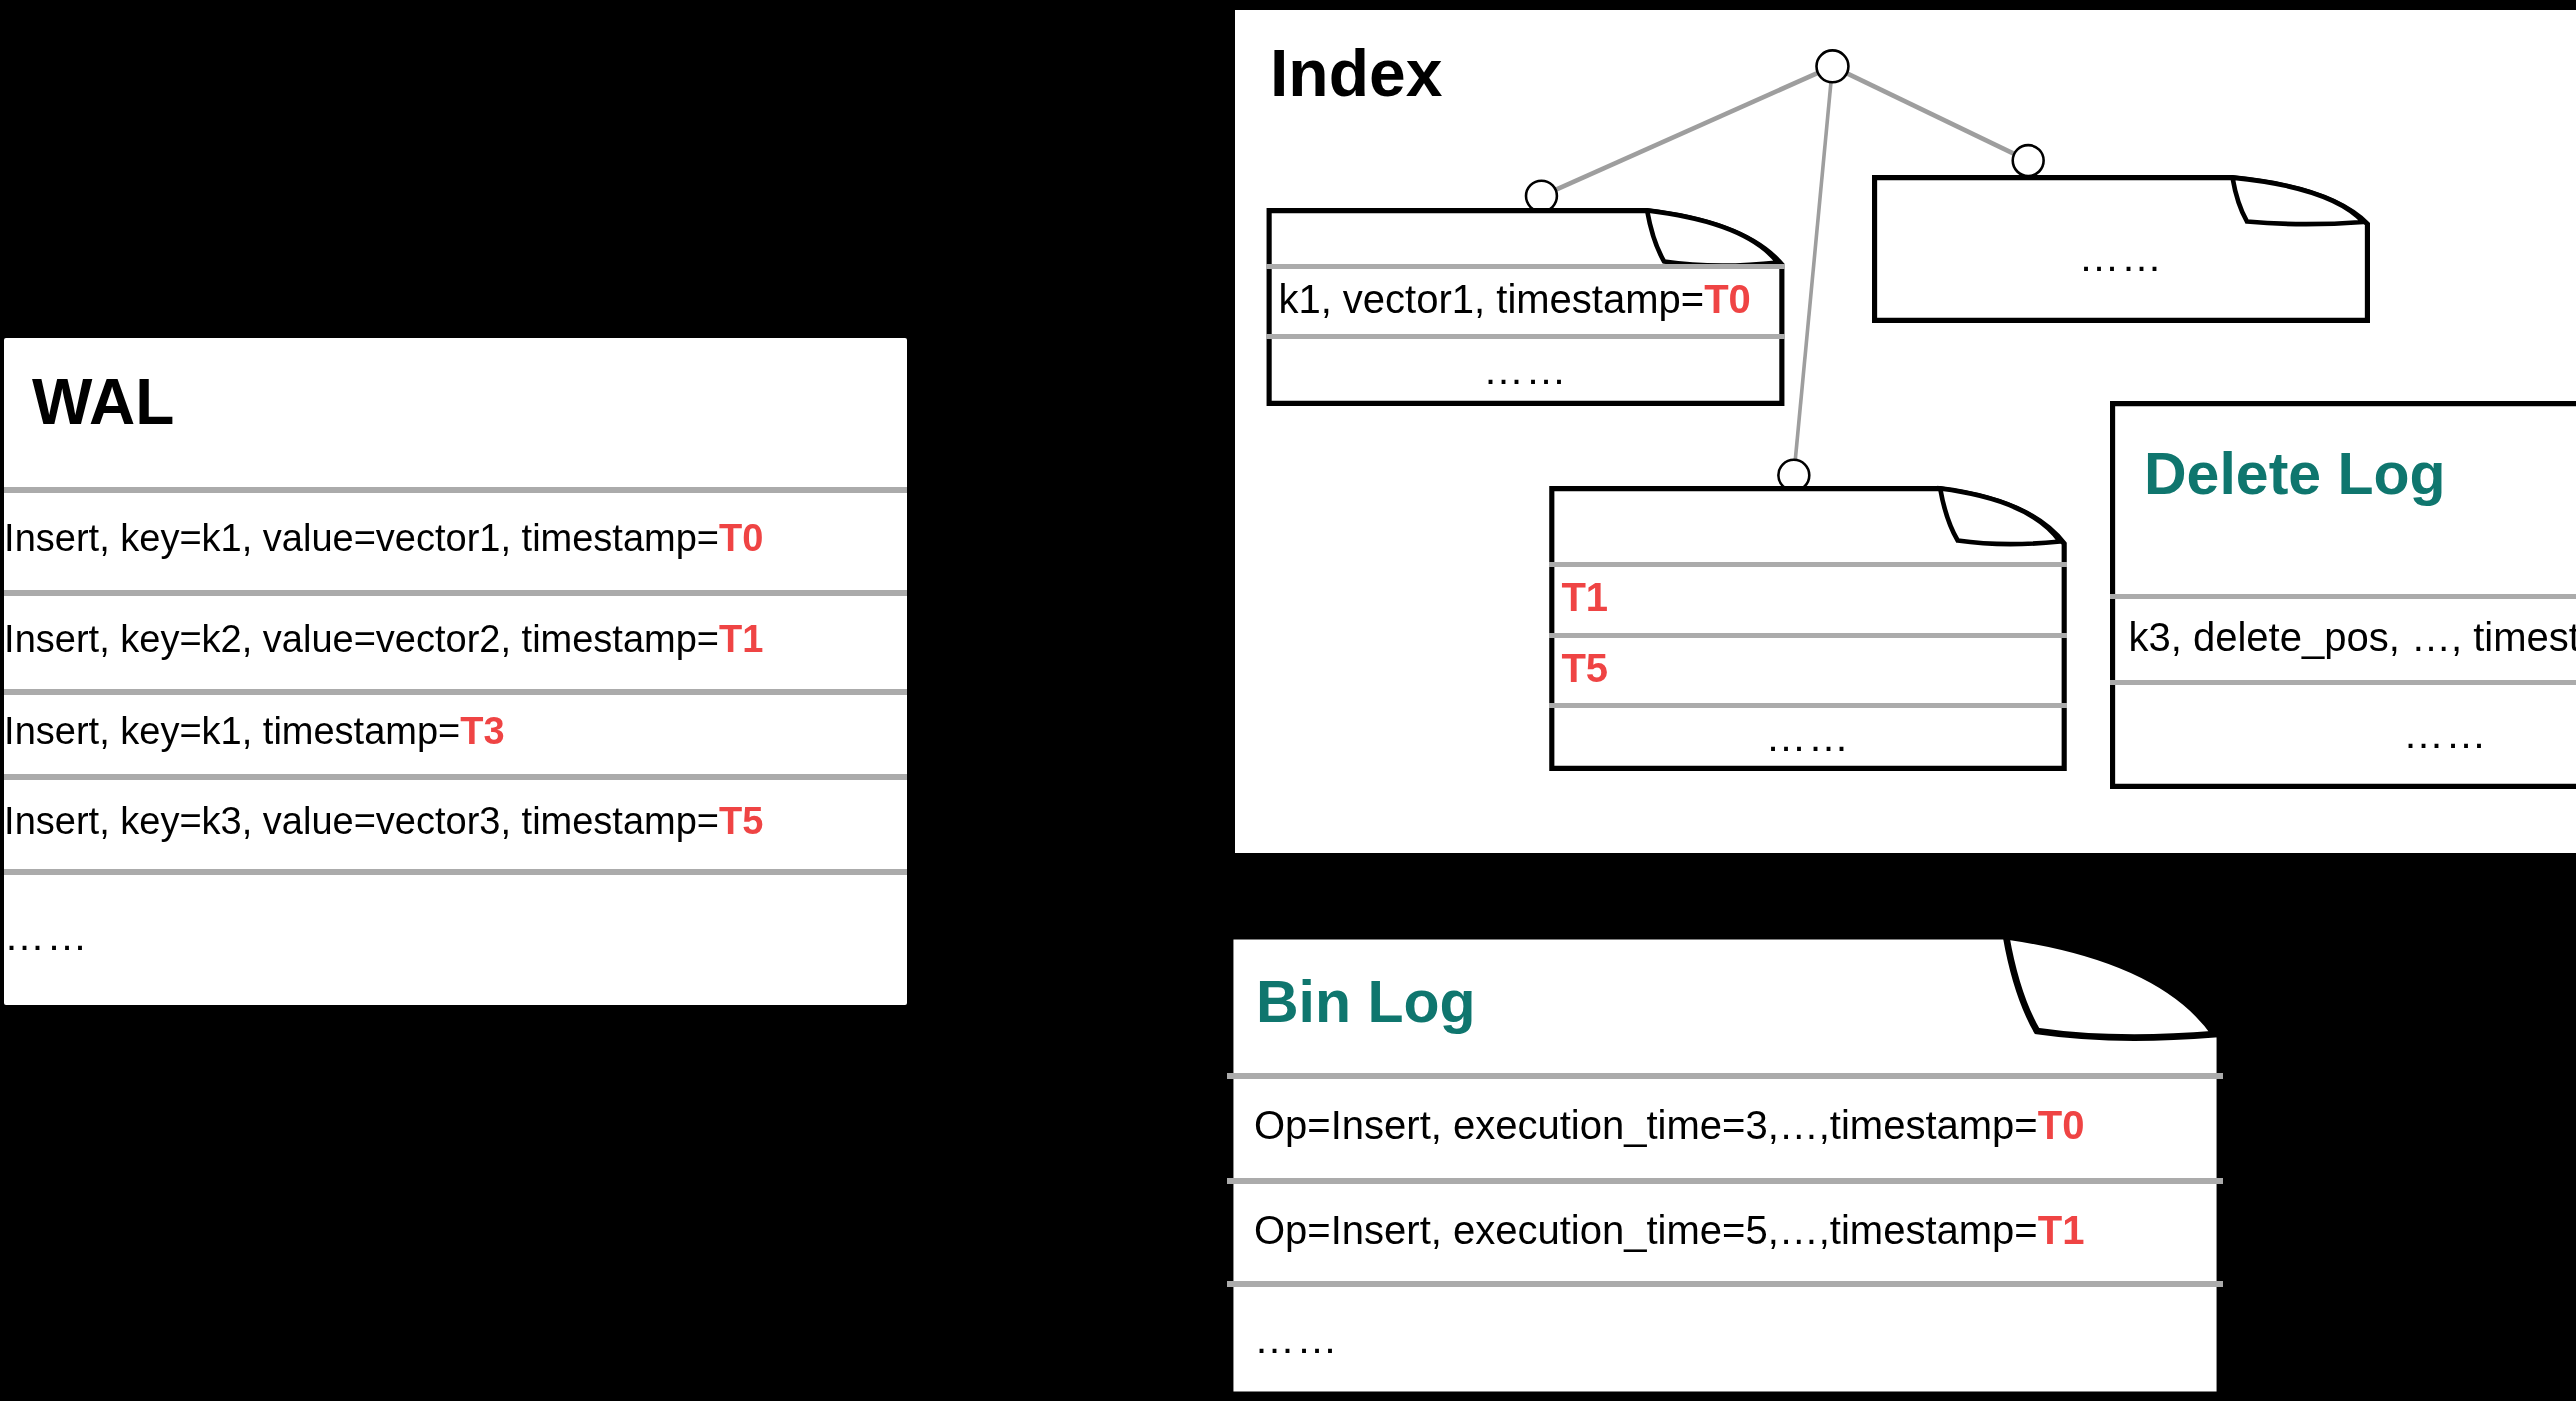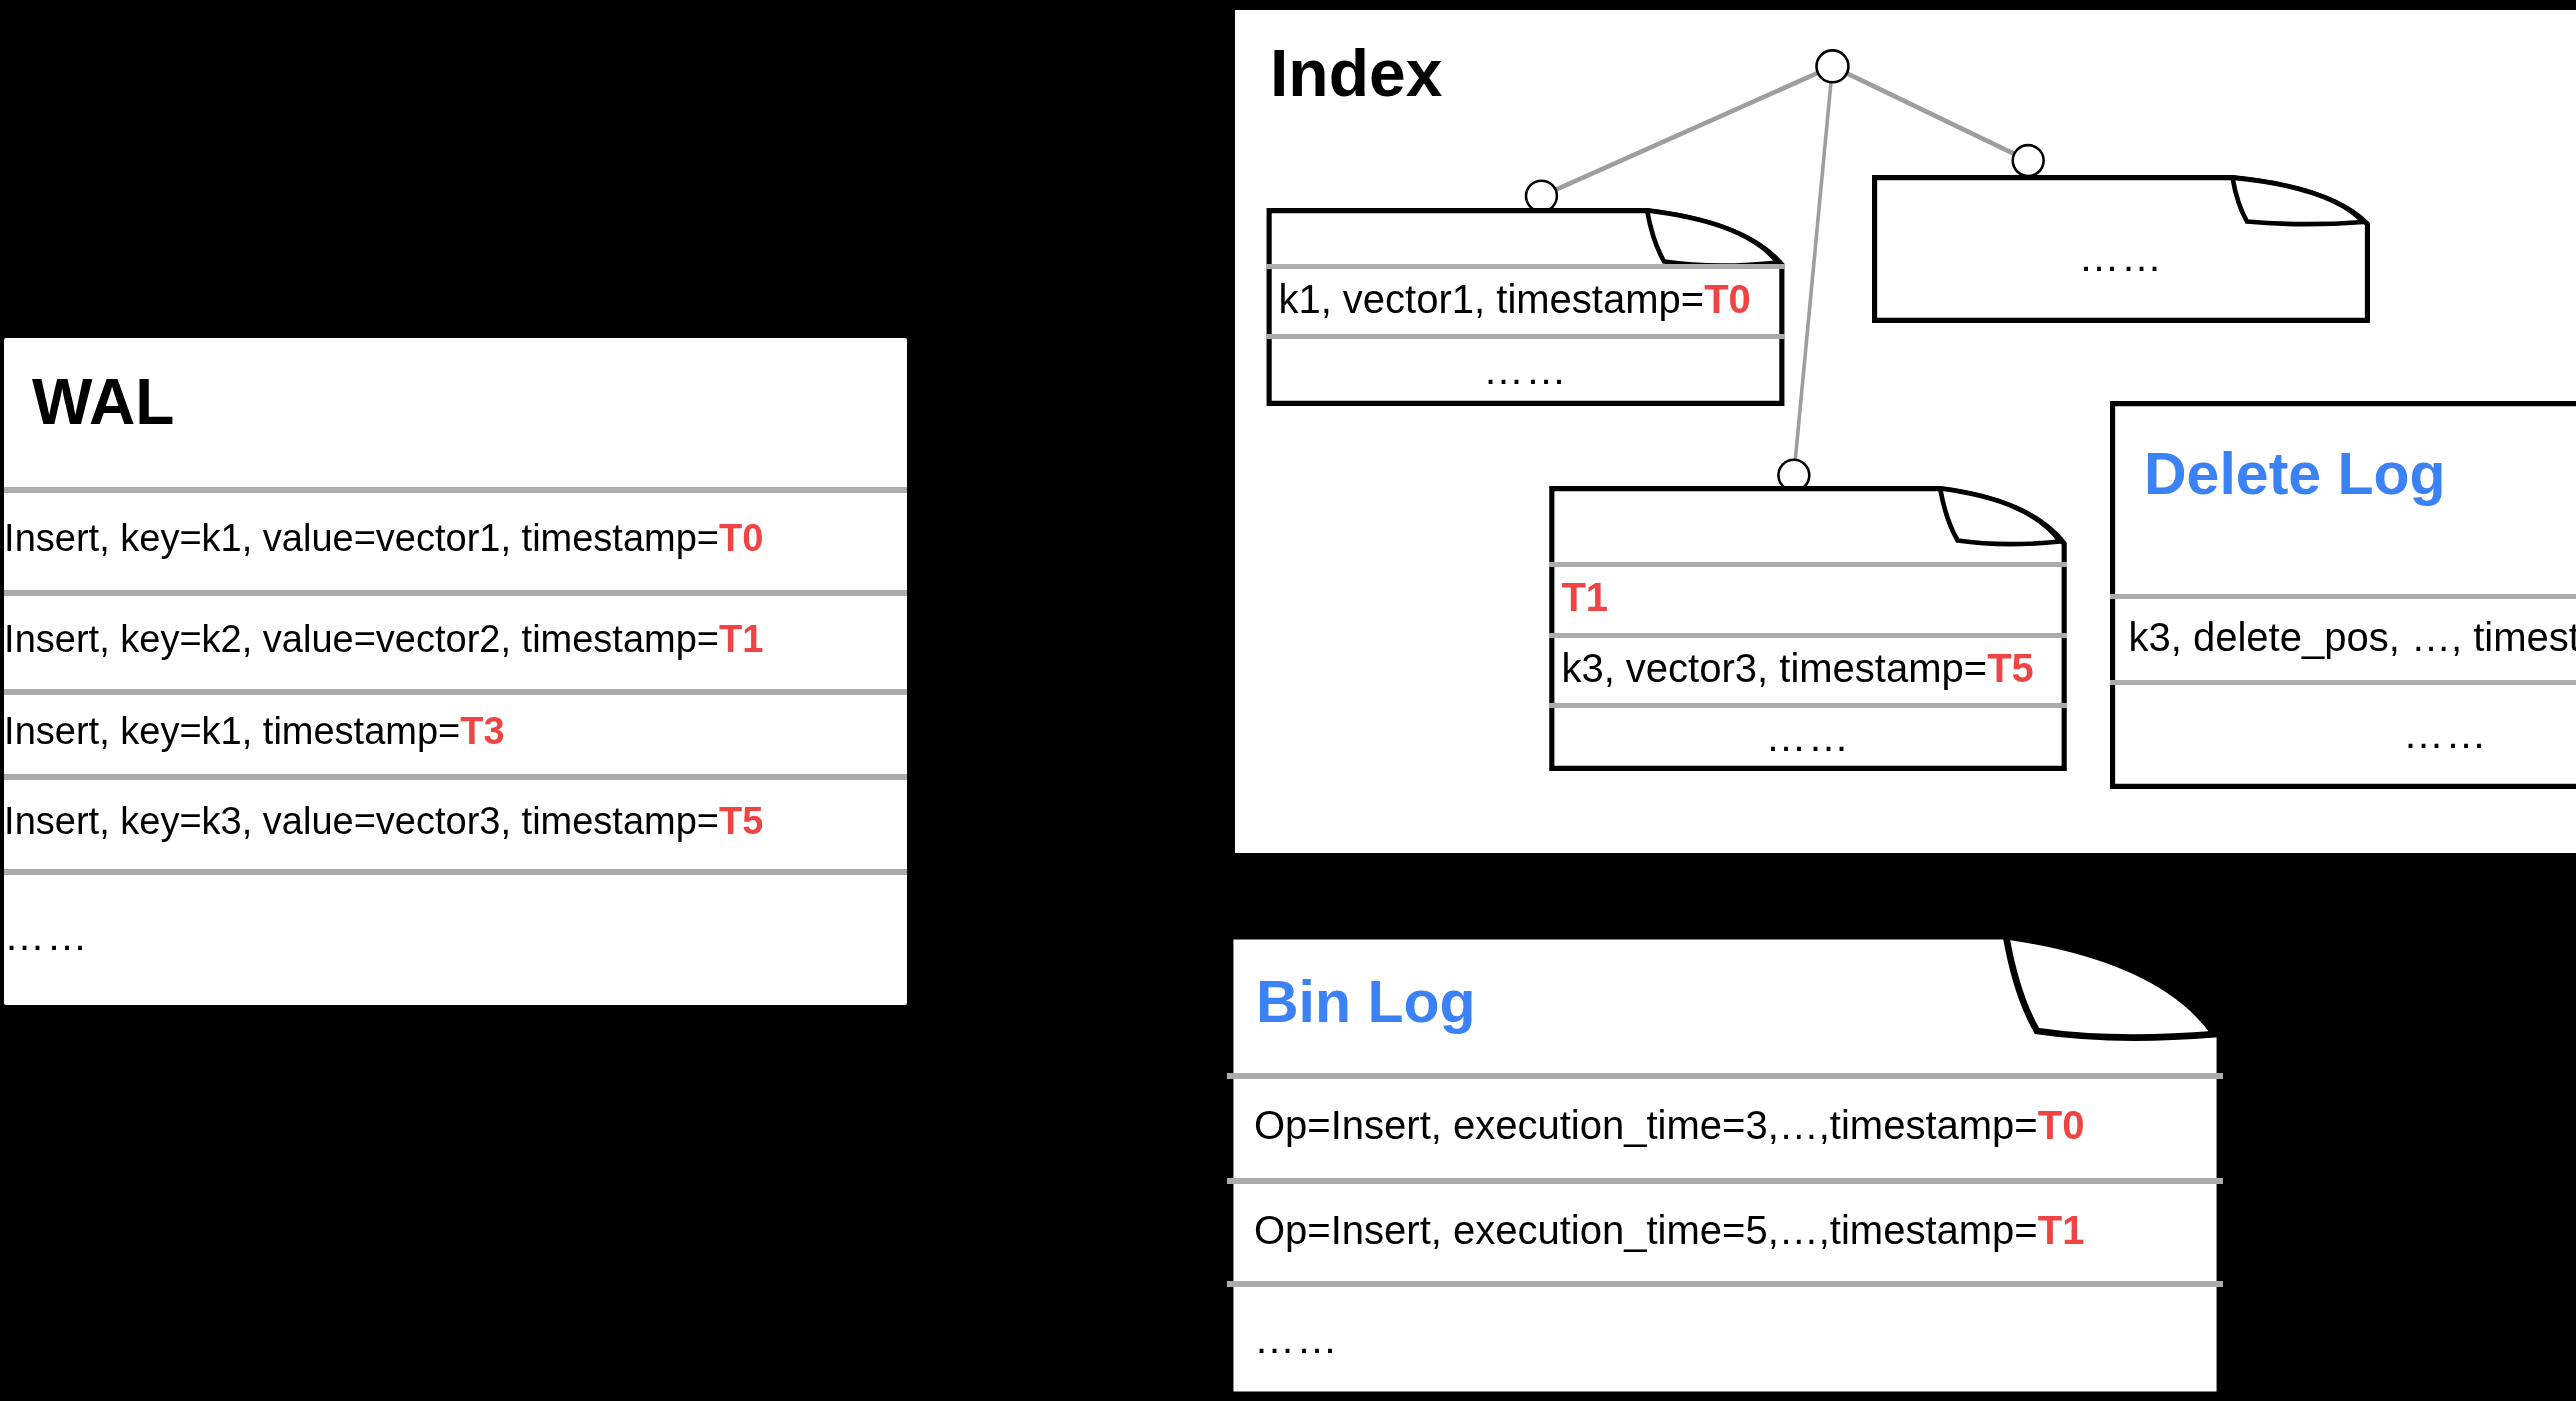--- a/index.html
+++ b/index.html
@@ -41,21 +41,21 @@
   
   .tree-svg{position:absolute;left:0;top:0;}
 
   
   .doc{position:absolute;}
   .doc > svg{position:absolute;left:0;top:0;overflow:visible;}
   .doc .page{fill:#fff;stroke:#000;}
   .doc .flap{fill:#fff;stroke:#000;}
   .doc .row{font-size:40px;padding-left:12.4px;}
   .doc .row.center{padding-left:0;}
-  .doc-title{position:absolute;font-weight:bold;color:#3b82f6;font-size:59px;line-height:1;white-space:nowrap;}
+  .doc-title{position:absolute;font-weight:bold;color:#0f766e;font-size:59px;line-height:1;white-space:nowrap;}
 
   .delete-log .row{padding-left:18.5px;}
   .bin-log .row{padding-left:27px;}
 </style>
 </head>
 <body>
 
 <div class="canvas">
 
   <section class="wal-box">
@@ -132,21 +132,20 @@
         <path class="page" stroke-width="10" d="M 760 5 L 5 5 L 5 549 L 1001 549 L 1001 112 Q 937 28 760 5 Z"></path>
         <path class="flap" stroke-width="9" d="M 760 5 Q 771 67 794 106 Q 883 119 993 108 Q 937 28 760 5 Z"></path>
       </svg>
       <div class="hr hr-thin" style="top:76px"></div>
       <div class="hr hr-thin" style="top:147px"></div>
       <div class="hr hr-thin" style="top:217px"></div>
       <div class="row" style="top:76px;height:71px">
           <span class="t-red">T1</span>
       </div>
       <div class="row" style="top:147px;height:71px">
-        <span>k3, vector3, timestamp=</span>
           <span class="t-red">T5</span>
       </div>
       <div class="row center" style="top:217px;height:68px">
         <span class="dots">……</span>
       </div>
     </div>
 
     <div class="doc delete-log" style="left:875px;top:391px;width:671px;height:388px">
       <svg width="671" height="388" viewBox="0 0 1303 753">
         <path class="page" stroke-width="10" d="M 998 5 L 5 5 L 5 748 L 1298 748 L 1298 182 Q 1218 46 998 5 Z"></path>

